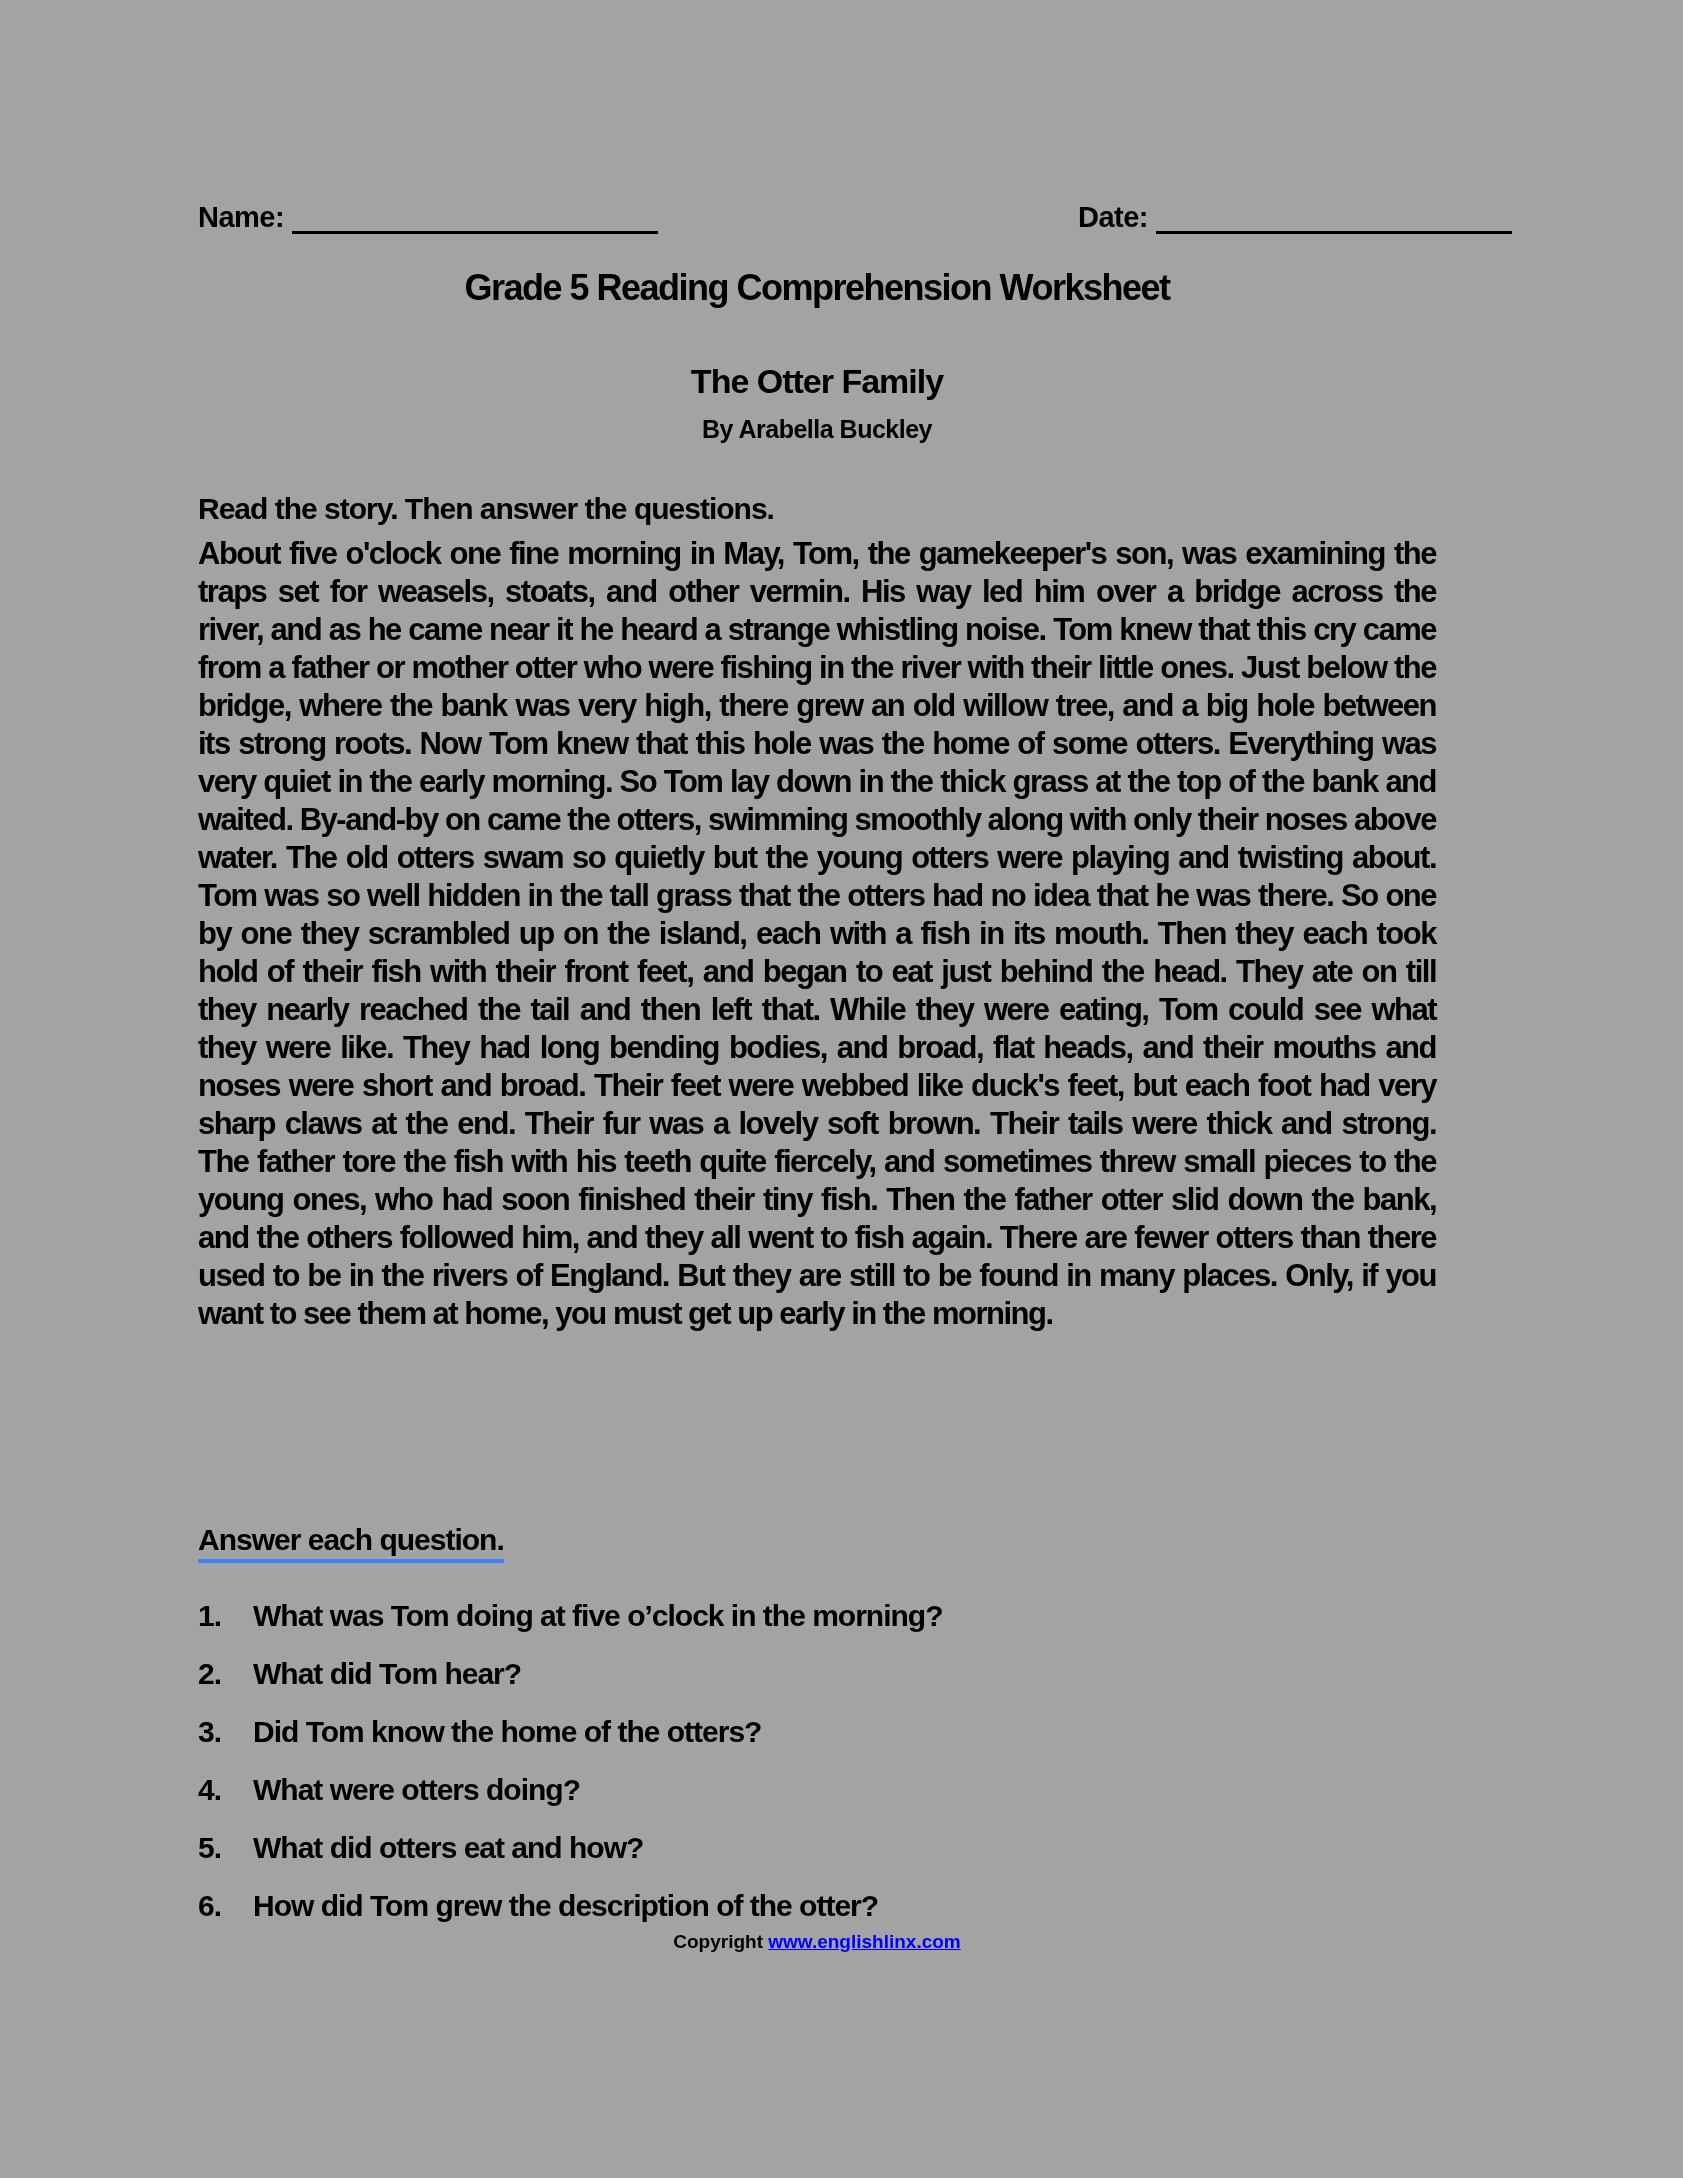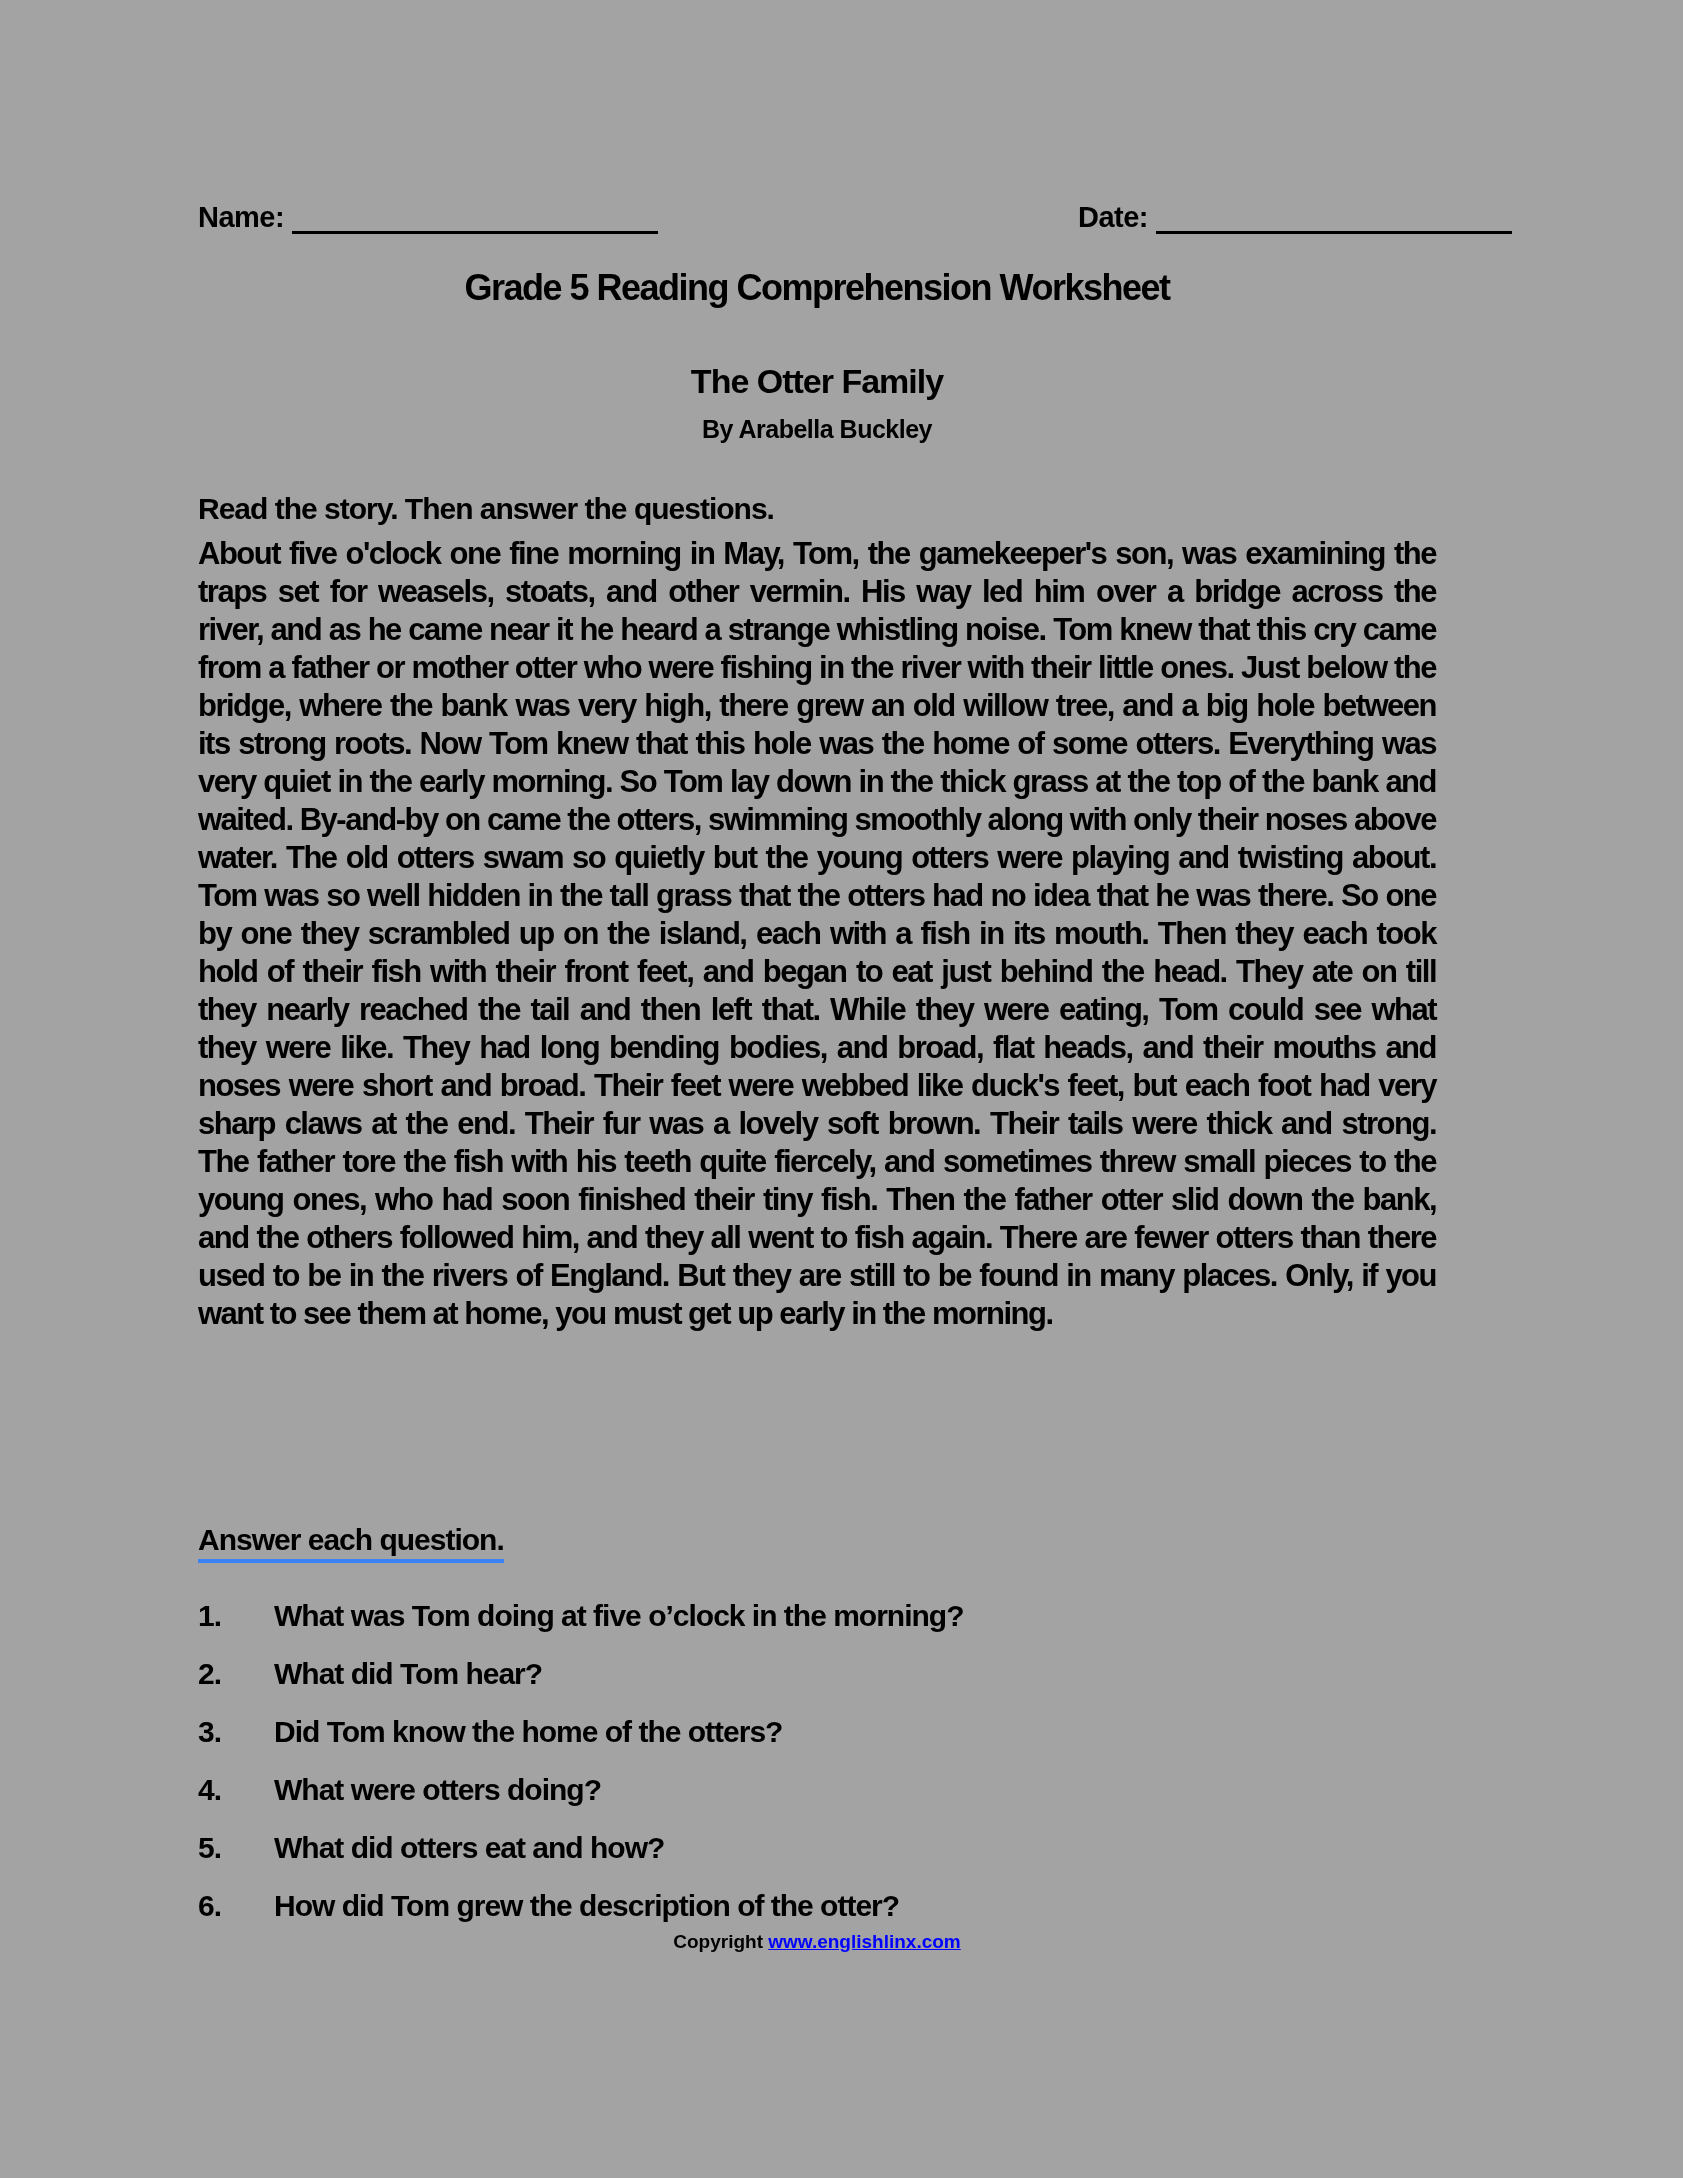--- a/index.html
+++ b/index.html
@@ -78,21 +78,21 @@
     left: 198px; top: 1597px; width: 1238px;
   }
   .question-row {
     display: flex;
     font-size: 30px;
     line-height: 38px;
     letter-spacing: -1px;
     margin-bottom: 20px;
   }
   .q-number { width: 55px; flex: 0 0 55px; }
-  .q-text { flex: 1; margin-left: 21px; }
+  .q-text { flex: 1; }
 
   
   .footer {
     left: 198px; top: 1931px; width: 1238px;
     text-align: center;
     font-size: 19px;
     letter-spacing: 0px;
   }
   .footer a {
     text-decoration: underline;

